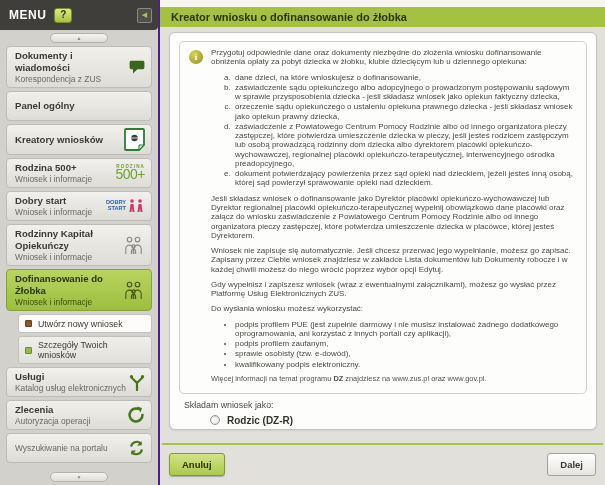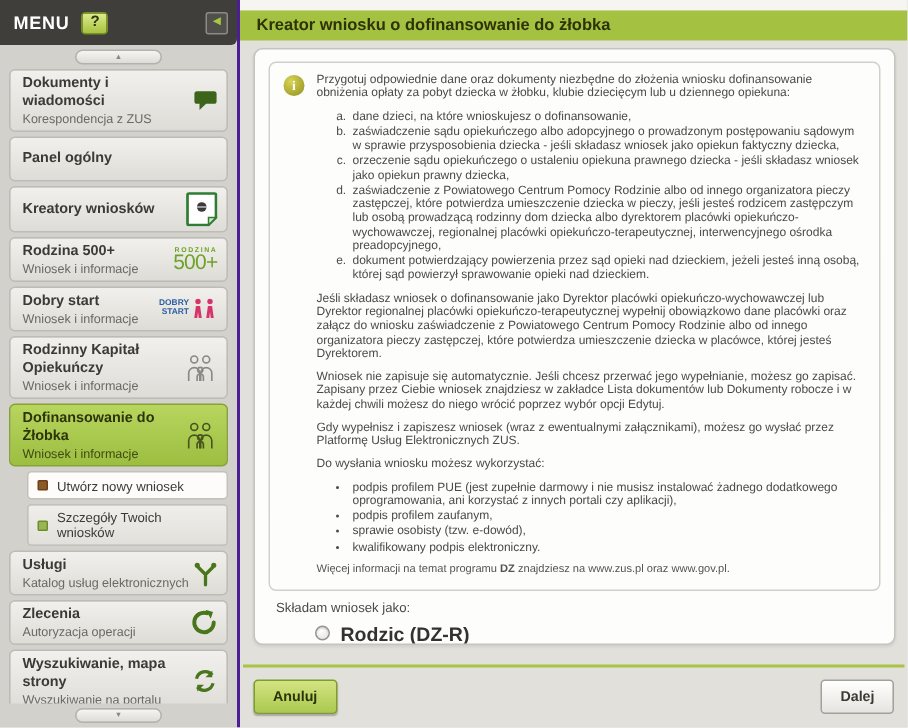--- a/index.html
+++ b/index.html
@@ -45,21 +45,21 @@
   .info-icon{flex:0 0 14px;width:14px;height:14px;border-radius:50%;background:radial-gradient(circle at 35% 30%,#d8d355,#8f901d);color:#fff;font-weight:bold;font-size:9px;text-align:center;line-height:14px;font-family:"Liberation Serif",serif;margin-top:2px}
   .info-text{font-size:8px;line-height:1.16;color:#4a4a46}
   .info-text p{margin:0 0 6px}
   ol.alpha{list-style:lower-alpha;margin:0 0 6px;padding-left:22px}
   ol.alpha li{padding-left:2px;margin-bottom:1px}
   ul.dots{list-style:disc;margin:0 0 6px;padding-left:24px}
   ul.dots li{margin-bottom:1px}
   .note{font-size:7.4px;color:#55534f;margin-bottom:2px}
   .radio-group{padding:1px 14px}
   .legend{font-size:8.8px;color:#4a4a46;margin-bottom:5px}
-  .radio-row{display:flex;align-items:center;gap:7px;margin:0 0 4px 26px;font-size:13px;font-weight:bold;color:#33322e;cursor:pointer}
+  .radio-row{display:flex;align-items:center;gap:7px;margin:0 0 4px 26px;font-size:10px;font-weight:bold;color:#33322e;cursor:pointer}
   .radio{flex:0 0 10px;width:10px;height:10px;border-radius:50%;border:1px solid #96948f;background:radial-gradient(circle at 35% 30%,#fff,#e2e0dc);box-shadow:inset 0 1px 1px rgba(0,0,0,.15)}
   .hr-green{height:2px;background:#a8c345;margin:13px 2px 0 2px}
   .btn-row{display:flex;align-items:flex-start;justify-content:space-between;padding:8px 9px 0 9px}
   .btn{font-size:9.5px;font-weight:bold;border-radius:3px;padding:5px 12px;cursor:pointer;font-family:inherit}
   .btn-green{background:linear-gradient(#d3e382,#abc94e);border:1px solid #7e9c30;color:#2c3306;box-shadow:0 1px 1px rgba(0,0,0,.25)}
   .btn-light{background:linear-gradient(#fff,#e6e4df);border:1px solid #a3a19c;color:#3a3a36}
 </style>
 </head>
 <body>
 
@@ -200,21 +200,20 @@
         <span class="nav-icon">
           <svg width="18" height="18" viewBox="0 0 18 18">
             <path d="M15.5 9A6.5 6.5 0 1 1 11 2.8" fill="none" stroke="#47761c" stroke-width="2.6" stroke-linecap="round"></path>
             <path d="M10 .5l5 1.5-1.5 4.5z" fill="#47761c"></path>
           </svg>
         </span>
       </div>
 
       <div class="nav-card">
         <div class="nav-text">
-          <div class="nav-title">Wyszukiwanie, mapa strony</div>
           <div class="nav-sub">Wyszukiwanie na portalu</div>
         </div>
         <span class="nav-icon">
           <svg width="17" height="16" viewBox="0 0 17 16">
             <path d="M3 6.5A6 6 0 0 1 13.5 4" fill="none" stroke="#47761c" stroke-width="2.2"></path>
             <path d="M13.5 1v4.5h-4.5z" fill="#47761c"></path>
             <path d="M14 9.5A6 6 0 0 1 3.5 12" fill="none" stroke="#47761c" stroke-width="2.2"></path>
             <path d="M3.5 15v-4.5H8z" fill="#47761c"></path>
           </svg>
         </span>

